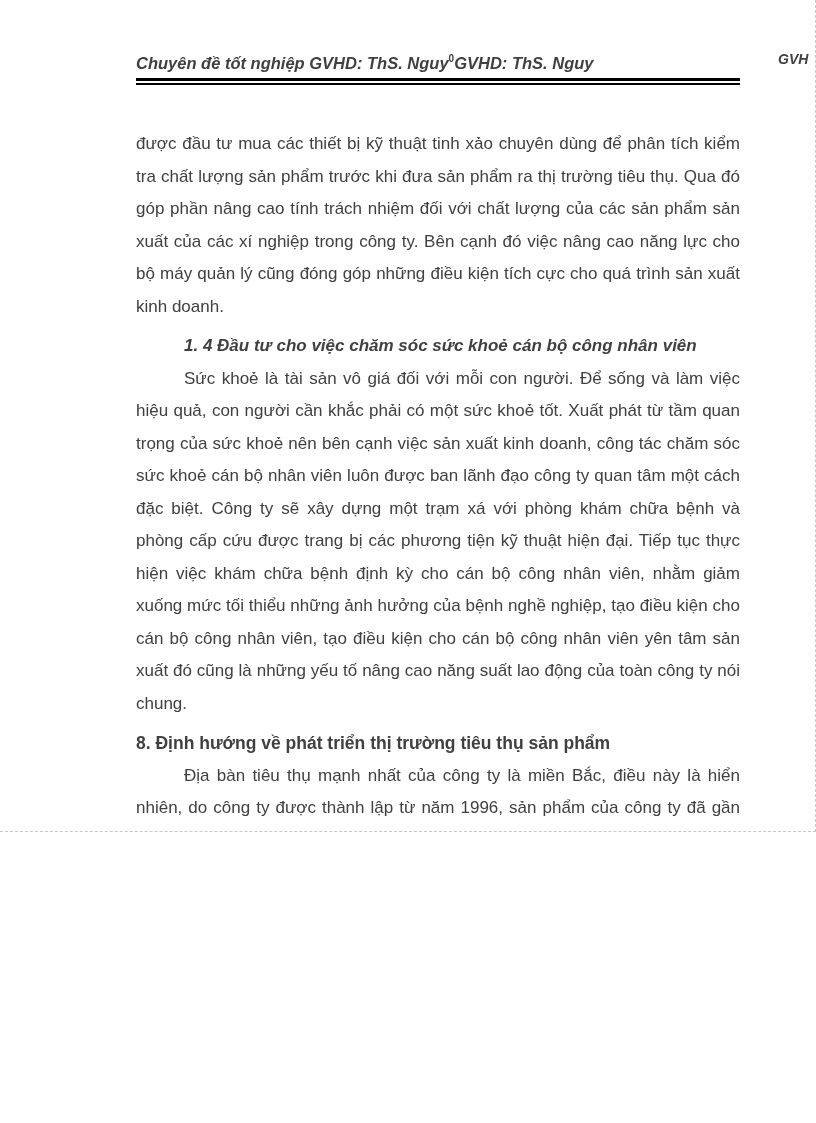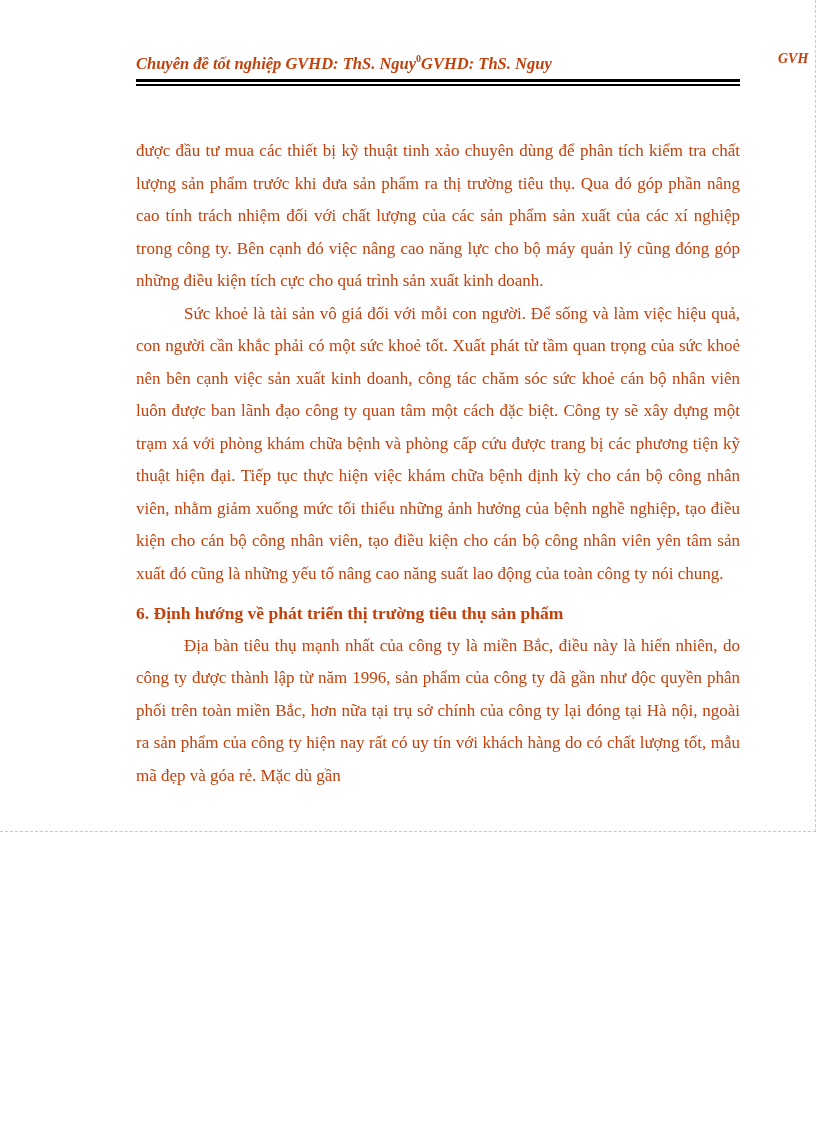--- a/index.html
+++ b/index.html
@@ -5,22 +5,22 @@
   html, body {
     margin: 0;
     padding: 0;
     background: #ffffff;
   }
   .page {
     position: relative;
     width: 816px;
     height: 832px;
     background: #ffffff;
-    font-family: Liberation Serif, serif;
-    color: #c2410c;
+    font-family: Liberation Sans, sans-serif;
+    color: #404040;
     overflow: hidden;
     border-right: 1px dashed #c8c8c8;
     border-bottom: 1px dashed #c8c8c8;
     box-sizing: border-box;
   }
 
   
   .header {
     position: absolute;
     top: 48px;
@@ -55,21 +55,21 @@
   }
   .header-rule-thin {
     margin-top: 2px;
     height: 2px;
     background: #000000;
   }
 
   
   .content {
     position: absolute;
-    top: 135px;
+    top: 128px;
     left: 136px;
     width: 604px;
   }
   .content p {
     margin: 0;
     font-size: 17px;
     line-height: 32.5px;
     text-align: justify;
   }
   .indent { text-indent: 48px; }
@@ -115,22 +115,23 @@
     <div class="header-text">
       <span>Chuyên đề tốt nghiệp GVHD: ThS. Nguy</span><sup>0</sup><span>GVHD: ThS. Nguy</span>
     </div>
     <div class="header-rule-thick"></div>
     <div class="header-rule-thin"></div>
   </div>
   <div class="header-right-fragment">GVH</div>
 
   <div class="content">
     <p>được đầu tư mua các thiết bị kỹ thuật tinh xảo chuyên dùng để phân tích kiểm tra chất lượng sản phẩm trước khi đưa sản phẩm ra thị trường tiêu thụ. Qua đó góp phần nâng cao tính trách nhiệm đối với chất lượng của các sản phẩm sản xuất của các xí nghiệp trong công ty. Bên cạnh đó việc nâng cao năng lực cho bộ máy quản lý cũng đóng góp những điều kiện tích cực cho quá trình sản xuất kinh doanh.</p>
+    <p class="heading-italic indent">1. 4 Đầu tư cho việc chăm sóc sức khoẻ cán bộ công nhân viên</p>
     <p class="indent">Sức khoẻ là tài sản vô giá đối với mỗi con người. Để sống và làm việc hiệu quả, con người cần khắc phải có một sức khoẻ tốt. Xuất phát từ tầm quan trọng của sức khoẻ nên bên cạnh việc sản xuất kinh doanh, công tác chăm sóc sức khoẻ cán bộ nhân viên luôn được ban lãnh đạo công ty quan tâm một cách đặc biệt. Công ty sẽ xây dựng một trạm xá với phòng khám chữa bệnh và phòng cấp cứu được trang bị các phương tiện kỹ thuật hiện đại. Tiếp tục thực hiện việc khám chữa bệnh định kỳ cho cán bộ công nhân viên, nhằm giảm xuống mức tối thiểu những ảnh hưởng của bệnh nghề nghiệp, tạo điều kiện cho cán bộ công nhân viên, tạo điều kiện cho cán bộ công nhân viên yên tâm sản xuất đó cũng là những yếu tố nâng cao năng suất lao động của toàn công ty nói chung.</p>
-    <p class="heading-bold">6. Định hướng về phát triển thị trường tiêu thụ sản phẩm</p>
+    <p class="heading-bold">8. Định hướng về phát triển thị trường tiêu thụ sản phẩm</p>
     <p class="indent">Địa bàn tiêu thụ mạnh nhất của công ty là miền Bắc, điều này là hiển nhiên, do công ty được thành lập từ năm 1996, sản phẩm của công ty đã gần như độc quyền phân phối trên toàn miền Bắc, hơn nữa tại trụ sở chính của công ty lại đóng tại Hà nội, ngoài ra sản phẩm của công ty hiện nay rất có uy tín với khách hàng do có chất lượng tốt, mẫu mã đẹp và góa rẻ. Mặc dù gần</p>
   </div>
 
   <div class="footer-rule"></div>
   <div class="footer">
     <span>SV: Đỗ Sinh Dân  LL</span>
     <span>Lớp: Sinh tế đầu tư - K38</span>
   </div>
 
 </div>

